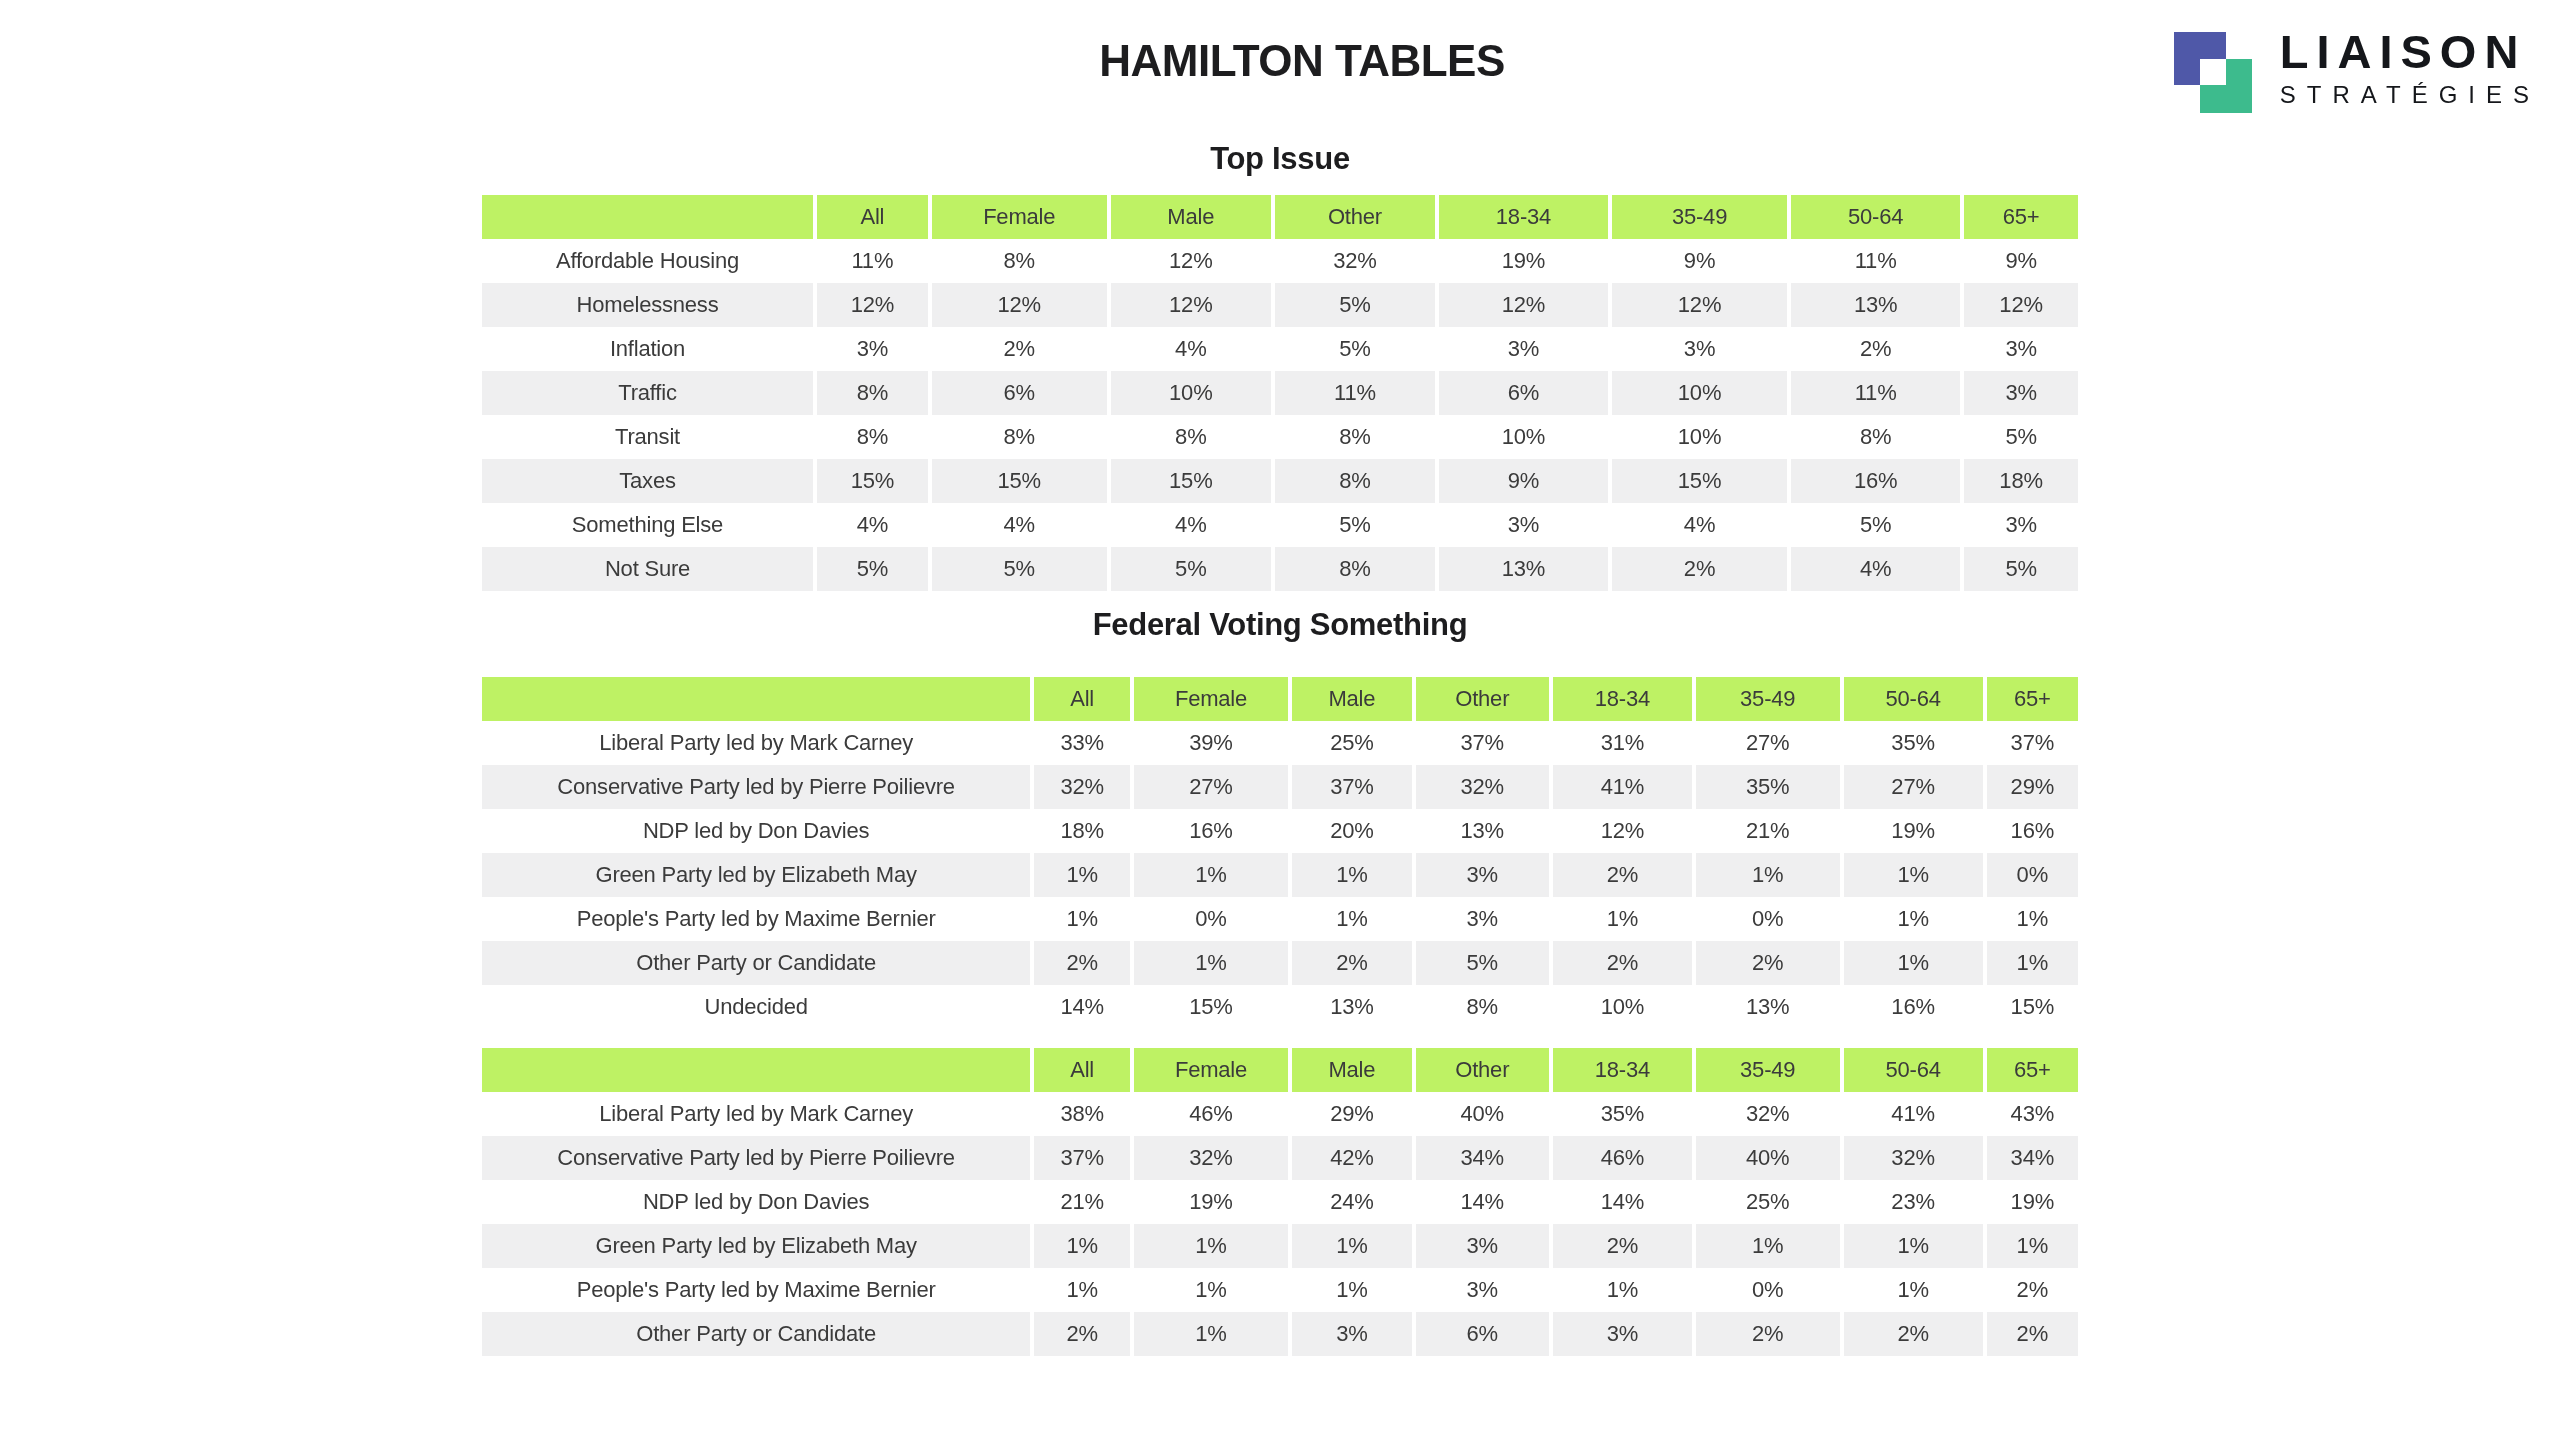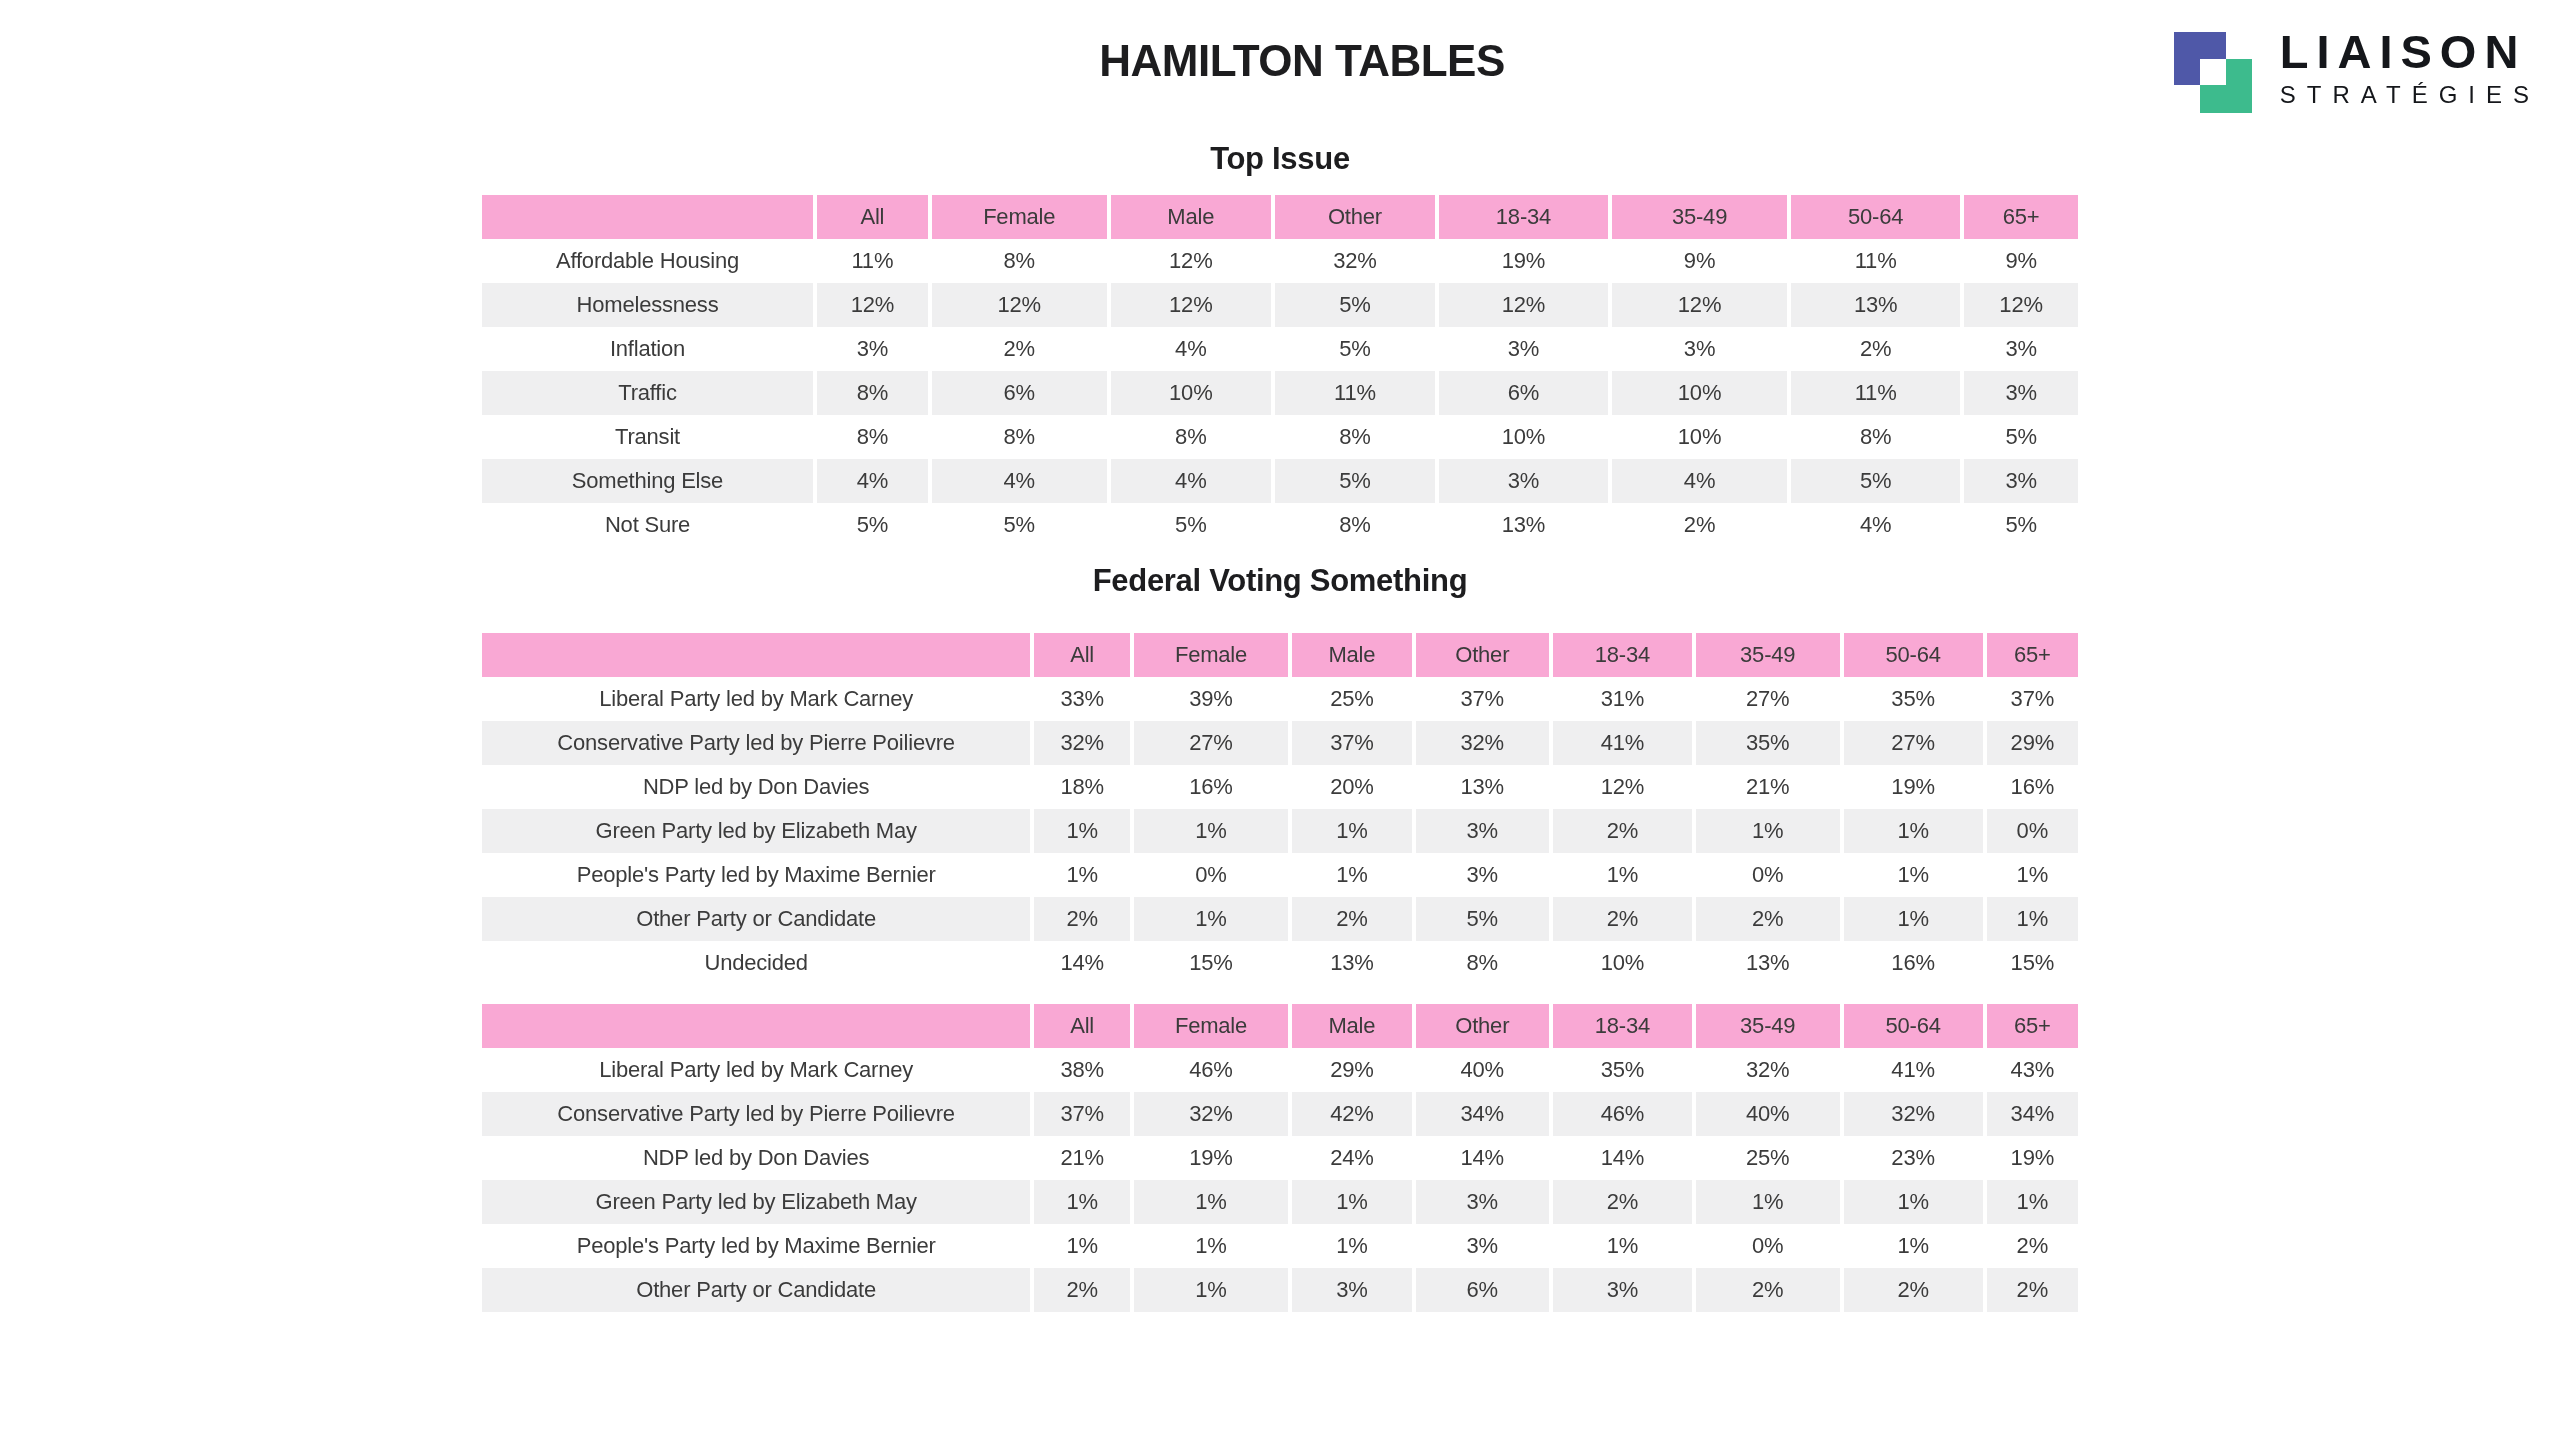--- a/index.html
+++ b/index.html
@@ -30,21 +30,21 @@
   .h-fvi{margin:16px 0 34px;}
   
   table{
     width:1596px;margin:0 auto;border-collapse:collapse;table-layout:fixed;
     font-size:22px;color:#3b3b3b;
   }
   th,td{
     height:44px;padding:0 4px;text-align:center;vertical-align:middle;
     font-weight:normal;letter-spacing:-0.2px;overflow:hidden;white-space:nowrap;
   }
-  thead th{background:#f9a8d4;}
+  thead th{background:#bef264;}
   tbody tr:nth-child(even) td{background:#efeff0;}
   th + th, td + td{border-left:4px solid #ffffff;}
   .gap{height:19px;}
   
   .t-narrow th:nth-child(1),.t-narrow td:nth-child(1){width:21.6%;}
   .t-narrow th:nth-child(2),.t-narrow td:nth-child(2){width:6.9%;}
   .t-narrow th:nth-child(3),.t-narrow td:nth-child(3){width:11.2%;}
   .t-narrow th:nth-child(4),.t-narrow td:nth-child(4){width:10.2%;}
   .t-narrow th:nth-child(5),.t-narrow td:nth-child(5){width:10.2%;}
   .t-narrow th:nth-child(6),.t-narrow td:nth-child(6){width:10.8%;}
@@ -145,20 +145,31 @@
         <td>8%</td>
         <td>8%</td>
         <td>8%</td>
         <td>8%</td>
         <td>10%</td>
         <td>10%</td>
         <td>8%</td>
         <td>5%</td>
       </tr>
       <tr>
+        <td>Taxes</td>
+        <td>15%</td>
+        <td>15%</td>
+        <td>15%</td>
+        <td>8%</td>
+        <td>9%</td>
+        <td>15%</td>
+        <td>16%</td>
+        <td>18%</td>
+      </tr>
+      <tr>
         <td>Something Else</td>
         <td>4%</td>
         <td>4%</td>
         <td>4%</td>
         <td>5%</td>
         <td>3%</td>
         <td>4%</td>
         <td>5%</td>
         <td>3%</td>
       </tr>

